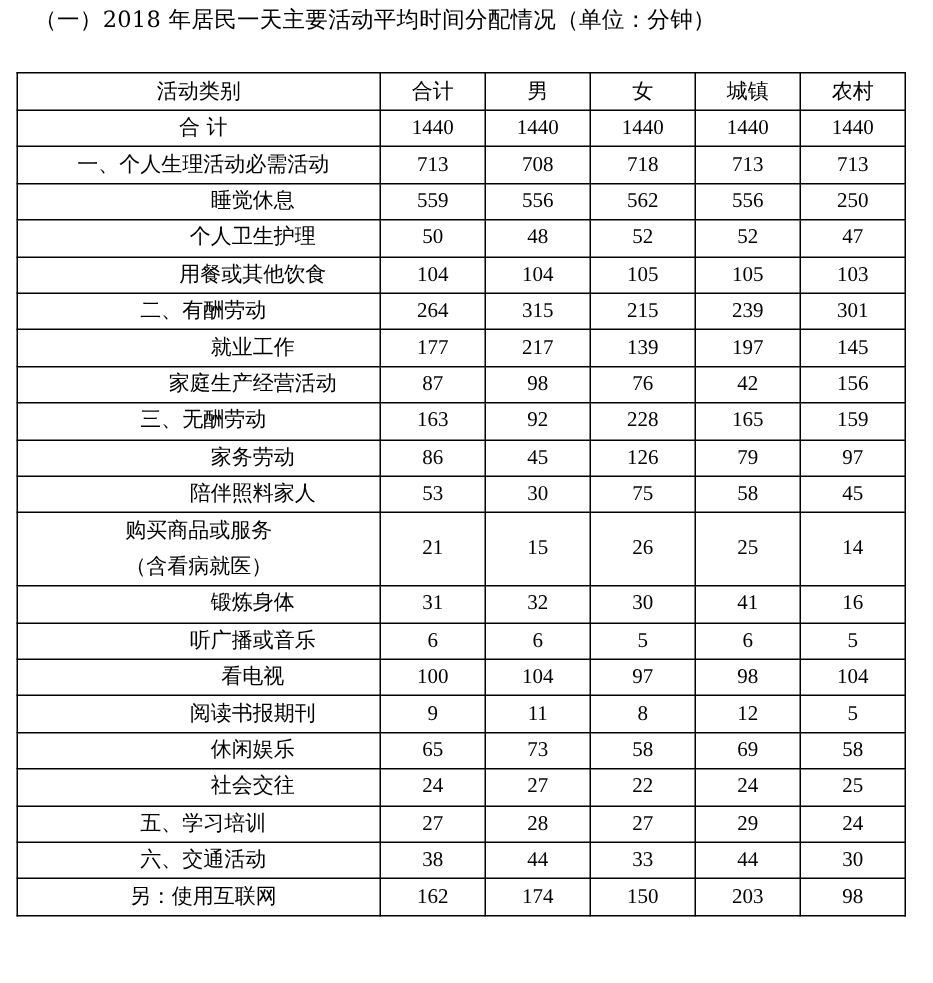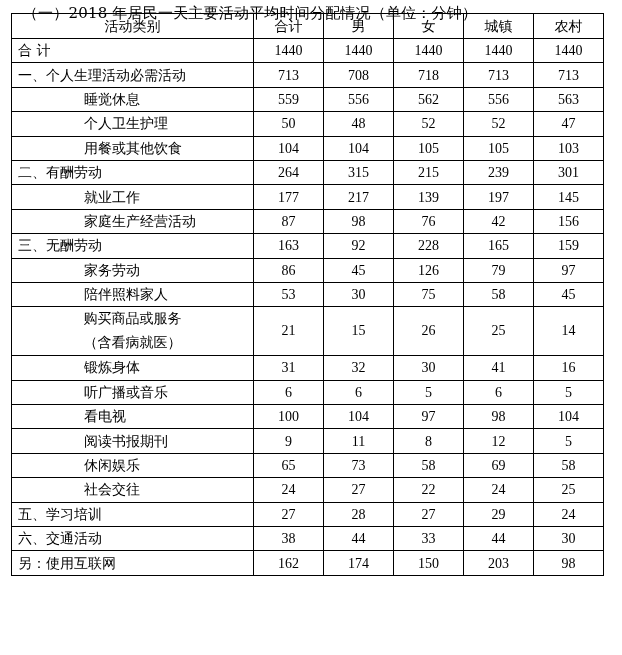--- a/index.html
+++ b/index.html
@@ -1,32 +1,32 @@
 <!DOCTYPE html>
 <html><head>
 <meta charset="utf-8">
 <style>
   html, body { margin: 0; padding: 0; background: #ffffff; }
   body { width: 622px; height: 655px; position: relative; overflow: hidden;
          font-family: "DejaVu Serif", "Liberation Serif", serif; color: #000; }
   .title { position: absolute; left: 0; top: 3px; width: 500px; text-align: center;
            font-size: 15px; line-height: 20px; letter-spacing: 0.2px; }
-  table.tbl { position: absolute; left: 11px; top: 13px; border-collapse: collapse;
+  table.tbl { position: absolute; left: 11px; top: 48px; border-collapse: collapse;
               table-layout: fixed; width: 591px; }
   table.tbl td, table.tbl th { border: 1.3px solid #000; padding: 0; font-weight: normal;
               font-size: 14px; height: 23.4px; line-height: 23px; white-space: nowrap; }
   table.tbl th { height: 24px; }
   col.c0 { width: 242px; }
   col.cn { width: 70px; }
   .hdr-cat { text-align: center; }
   .num { text-align: center; font-family: "Liberation Serif", serif; font-size: 15px; }
   th.num { font-family: "DejaVu Serif", serif; font-size: 14px; }
-  .cat { text-align: left; padding-left: 6px !important; }
+  .cat { text-align: center; padding-left: 6px !important; }
   .cat.sub { padding-left: 72px !important; }
-  .cat.sub-c { text-align: center; padding-left: 0 !important; font-family: Liberation Serif, serif; }
+  .cat.sub-c { text-align: center; padding-left: 0 !important; }
   tr.tall td { height: 48px; line-height: 24px; }
   .two-line { display: block; }
 </style>
 </head>
 <body>
 
 <div class="title">（一）2018 年居民一天主要活动平均时间分配情况（单位：分钟）</div>
 
 <table class="tbl">
   <colgroup>
@@ -63,21 +63,21 @@
       <td class="num">718</td>
       <td class="num">713</td>
       <td class="num">713</td>
     </tr>
     <tr>
       <td class="cat sub">睡觉休息</td>
       <td class="num">559</td>
       <td class="num">556</td>
       <td class="num">562</td>
       <td class="num">556</td>
-      <td class="num">563</td>
+      <td class="num">250</td>
     </tr>
     <tr>
       <td class="cat sub">个人卫生护理</td>
       <td class="num">50</td>
       <td class="num">48</td>
       <td class="num">52</td>
       <td class="num">52</td>
       <td class="num">47</td>
     </tr>
     <tr>

